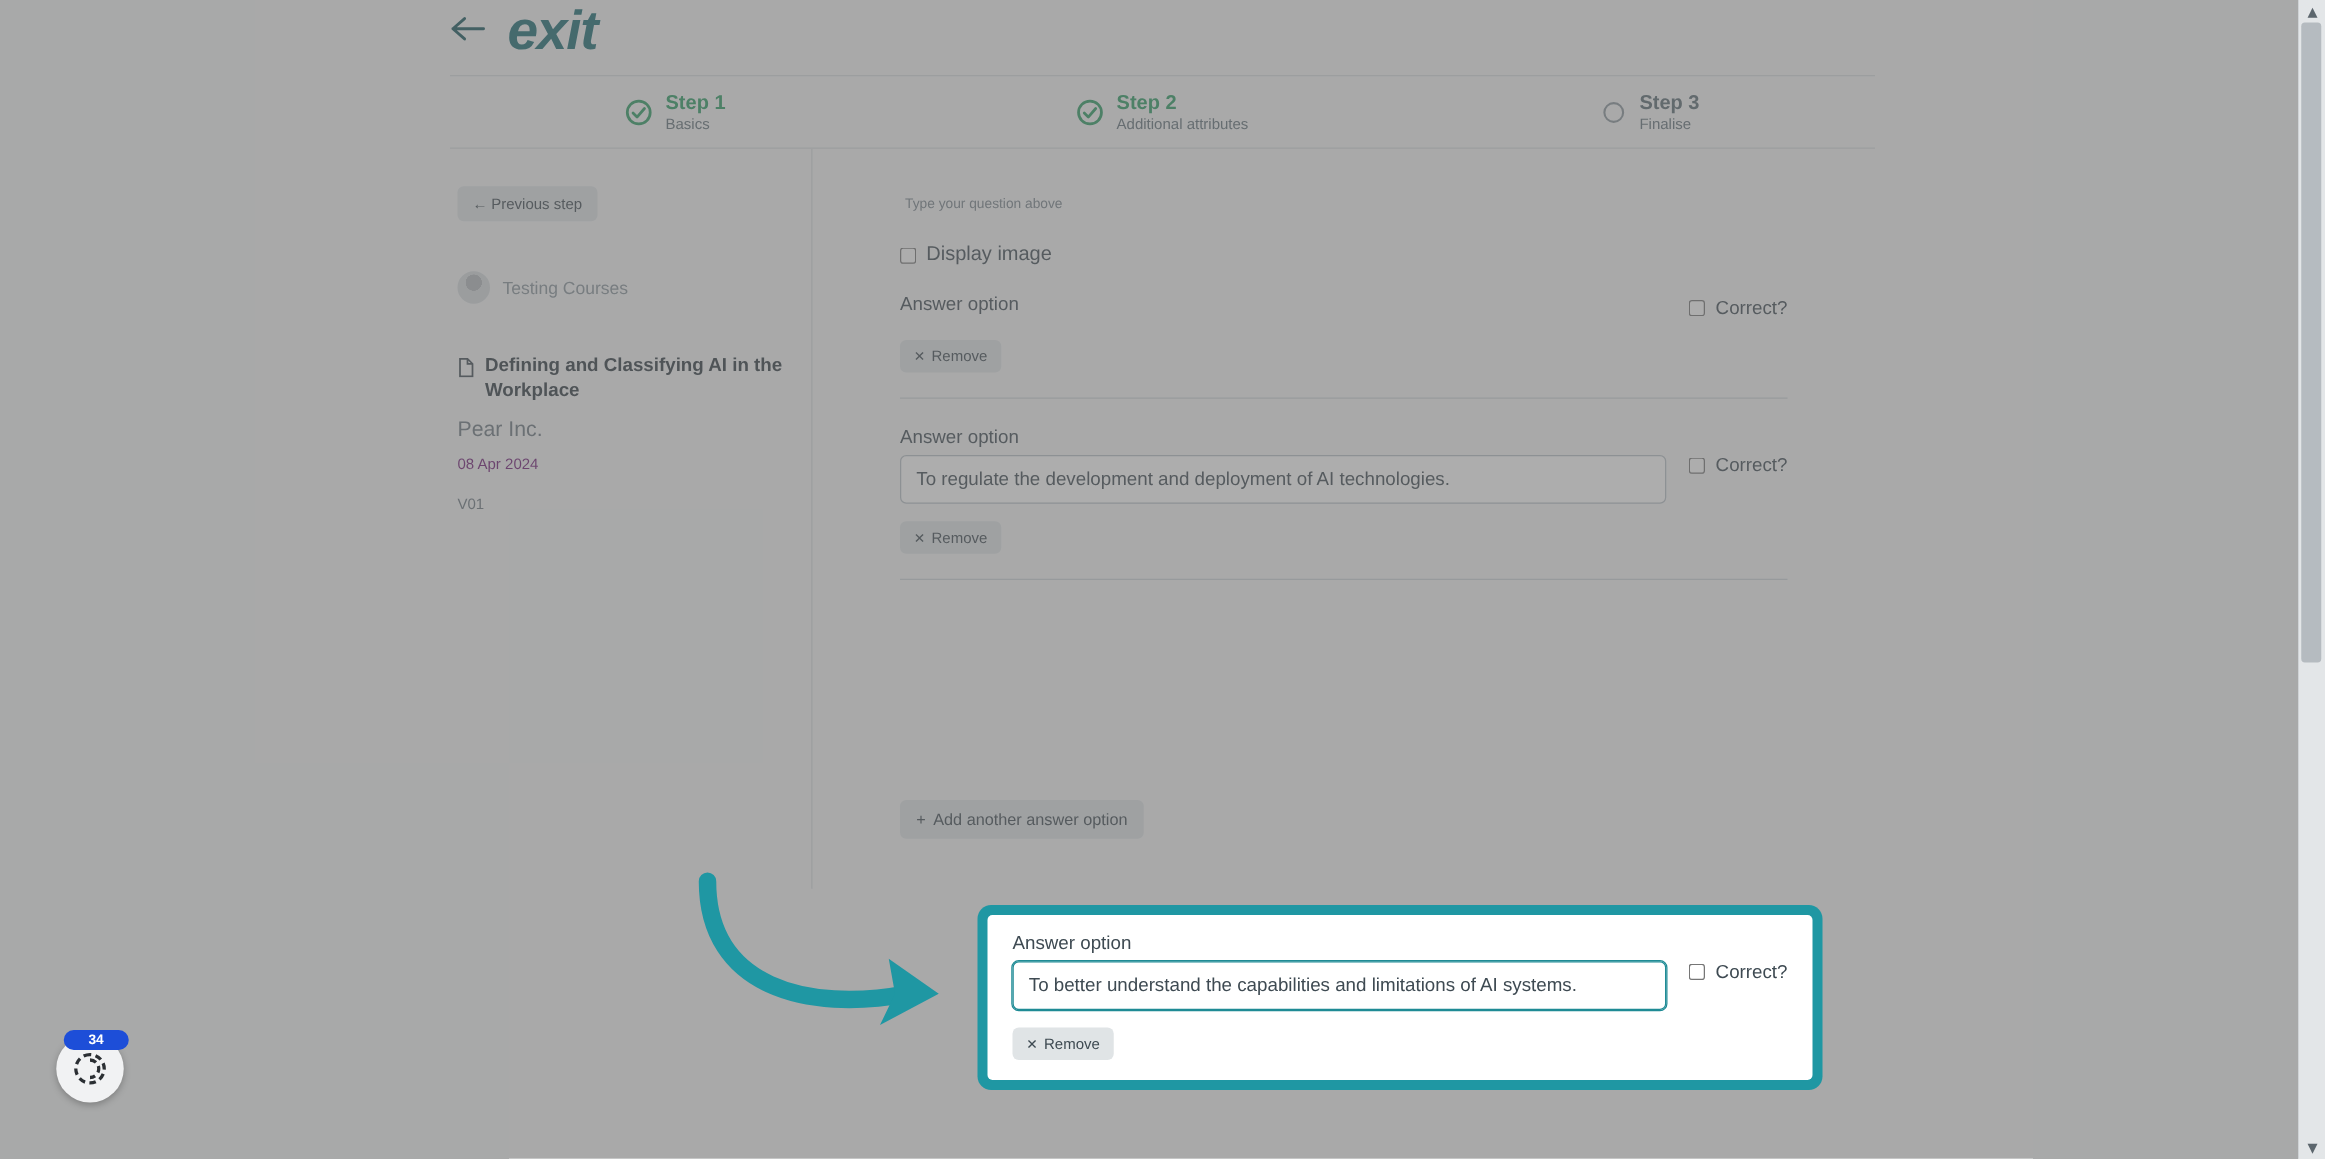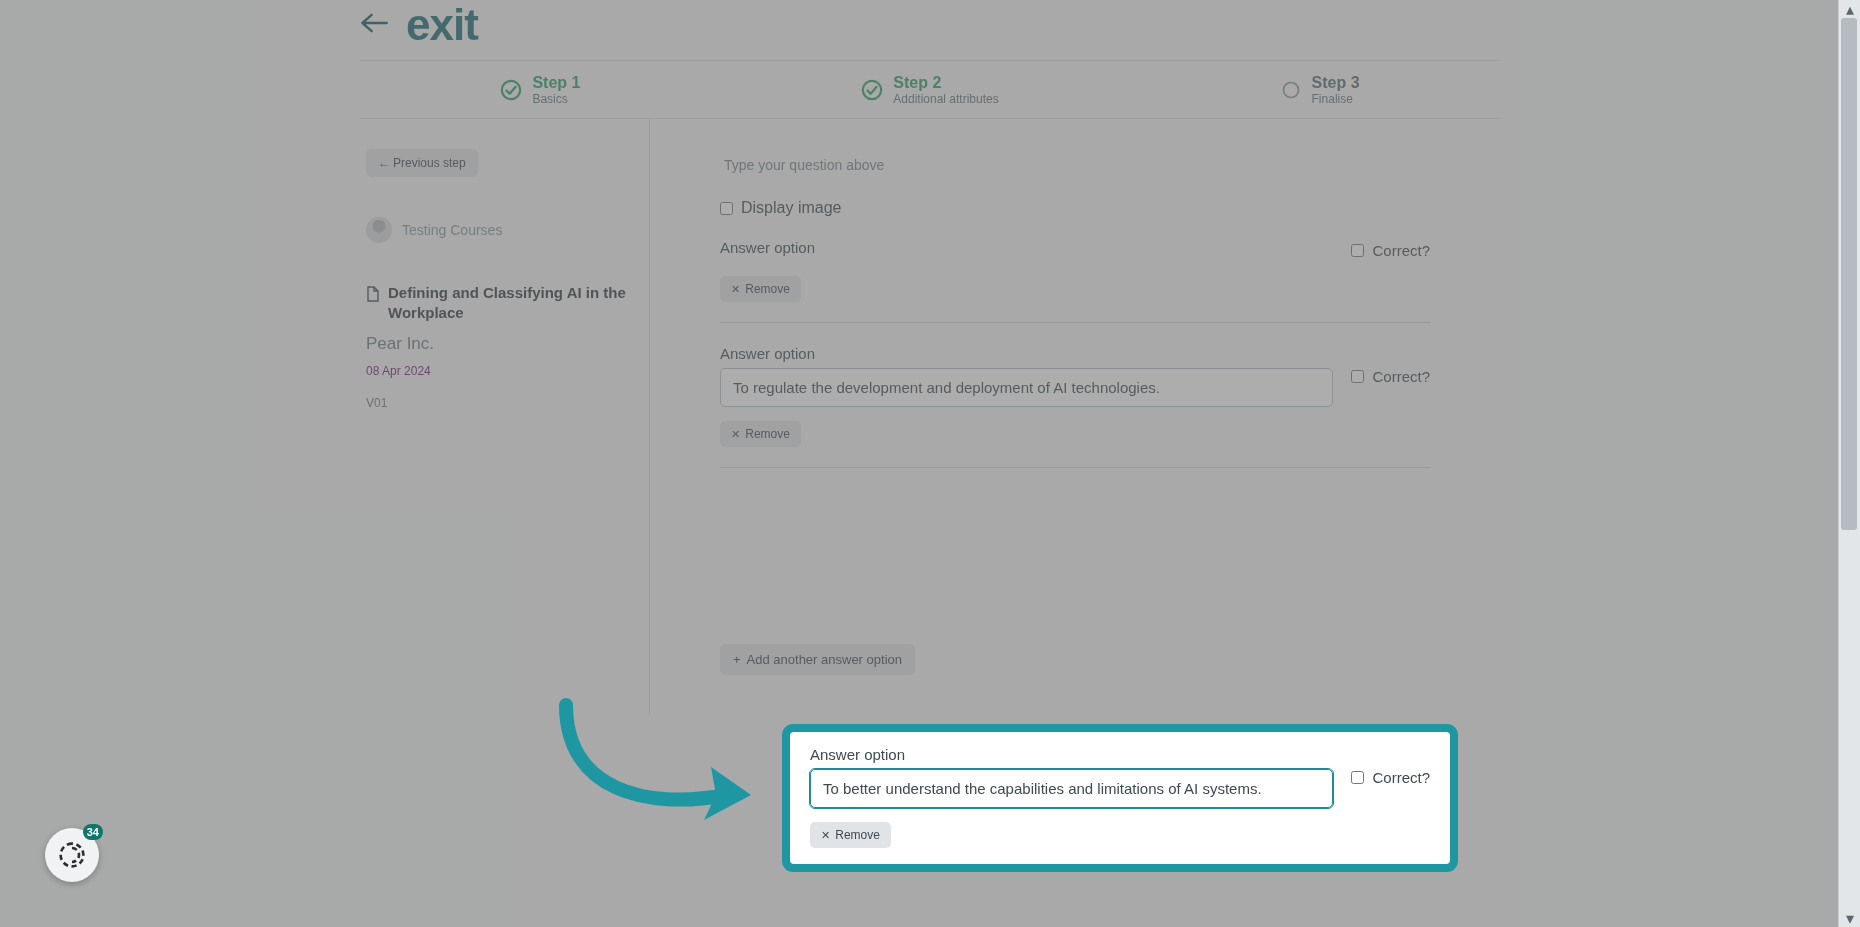--- a/index.html
+++ b/index.html
@@ -22,20 +22,21 @@
     position: relative;
     width: 1140px;
     margin: 0 auto;
     padding-top: 0;
   }
 
   
   .topbar {
     display: flex; align-items: center; gap: 18px;
     padding: 0 0 10px 0;
+    font-style: italic;
   }
   .back-arrow { width: 28px; height: 20px; color: #16545b; }
   .logo {
     font-size: 44px; font-weight: 700; color: #1a6b72;
     letter-spacing: -1px;
   }
 
   
   .stepper {
     display: flex; justify-content: space-around;
@@ -80,21 +81,21 @@
   .meta { font-size: 17px; color: #6d7880; margin-top: 10px; }
   .meta2 { font-size: 12px; color: #701a75; margin-top: 10px; }
   .meta3 { font-size: 12px; color: #6d7880; margin-top: 18px; }
 
   
   h1.qtitle { font-size: 26px; font-weight: 800; color: #2d363d; margin-bottom: 28px;}
   .question-text {
     font-size: 22px; font-weight: 600; line-height: 1.35;
     color: #344049; border-bottom: 1px solid #cfd5d9; padding-bottom: 18px;
   }
-  .helper { font-size: 14px; color: #7a858d; margin-top: 8px; margin-left: 4px;}
+  .helper { font-size: 11px; color: #7a858d; margin-top: 8px; margin-left: 4px;}
   .cb-row { display:flex; align-items:center; gap:8px; margin-top:26px; }
   .cb-label { font-size: 16px; color: #3e4a52; }
 
   .answer-block {
     padding: 22px 0 20px 0;
     border-bottom: 1px solid #cfd5d9;
   }
   .answer-block.last { border-bottom: 1px solid #cfd5d9; }
   .ab-row { display:flex; align-items:center; gap:18px; }
   .ab-left { flex: 1; }
@@ -148,22 +149,22 @@
   .widget {
     position: fixed; left: 45px; bottom: 45px;
     width: 54px; height: 54px; border-radius: 50%;
     background: #f1f2f3; box-shadow: 0 2px 6px rgba(0,0,0,.25);
     display:flex; align-items:center; justify-content:center;
     z-index: 70;
   }
   .widget svg{ width:28px; height:28px;}
   .widget-badge{
     position:absolute; top:-4px; right:-4px;
-    background:#0f766e; color:#fff; font-size:11px; font-weight:700;
-    border-radius: 9px; padding:1px 4px; line-height:14px;
+    background:#1d4ed8; color:#fff; font-size:11px; font-weight:700;
+    border-radius: 9px; padding:1px 20px; line-height:14px;
   }
 
   
   .scroll-track{
     position: fixed; right: 0; top: 0; width: 22px; height: 100%;
     background: #e3e6e8; z-index: 65; border-left:1px solid #c9cdd0;
   }
   .scroll-track .arrow-up,
   .scroll-track .arrow-down{
     position:absolute; left:4px; width:14px; height:14px;

